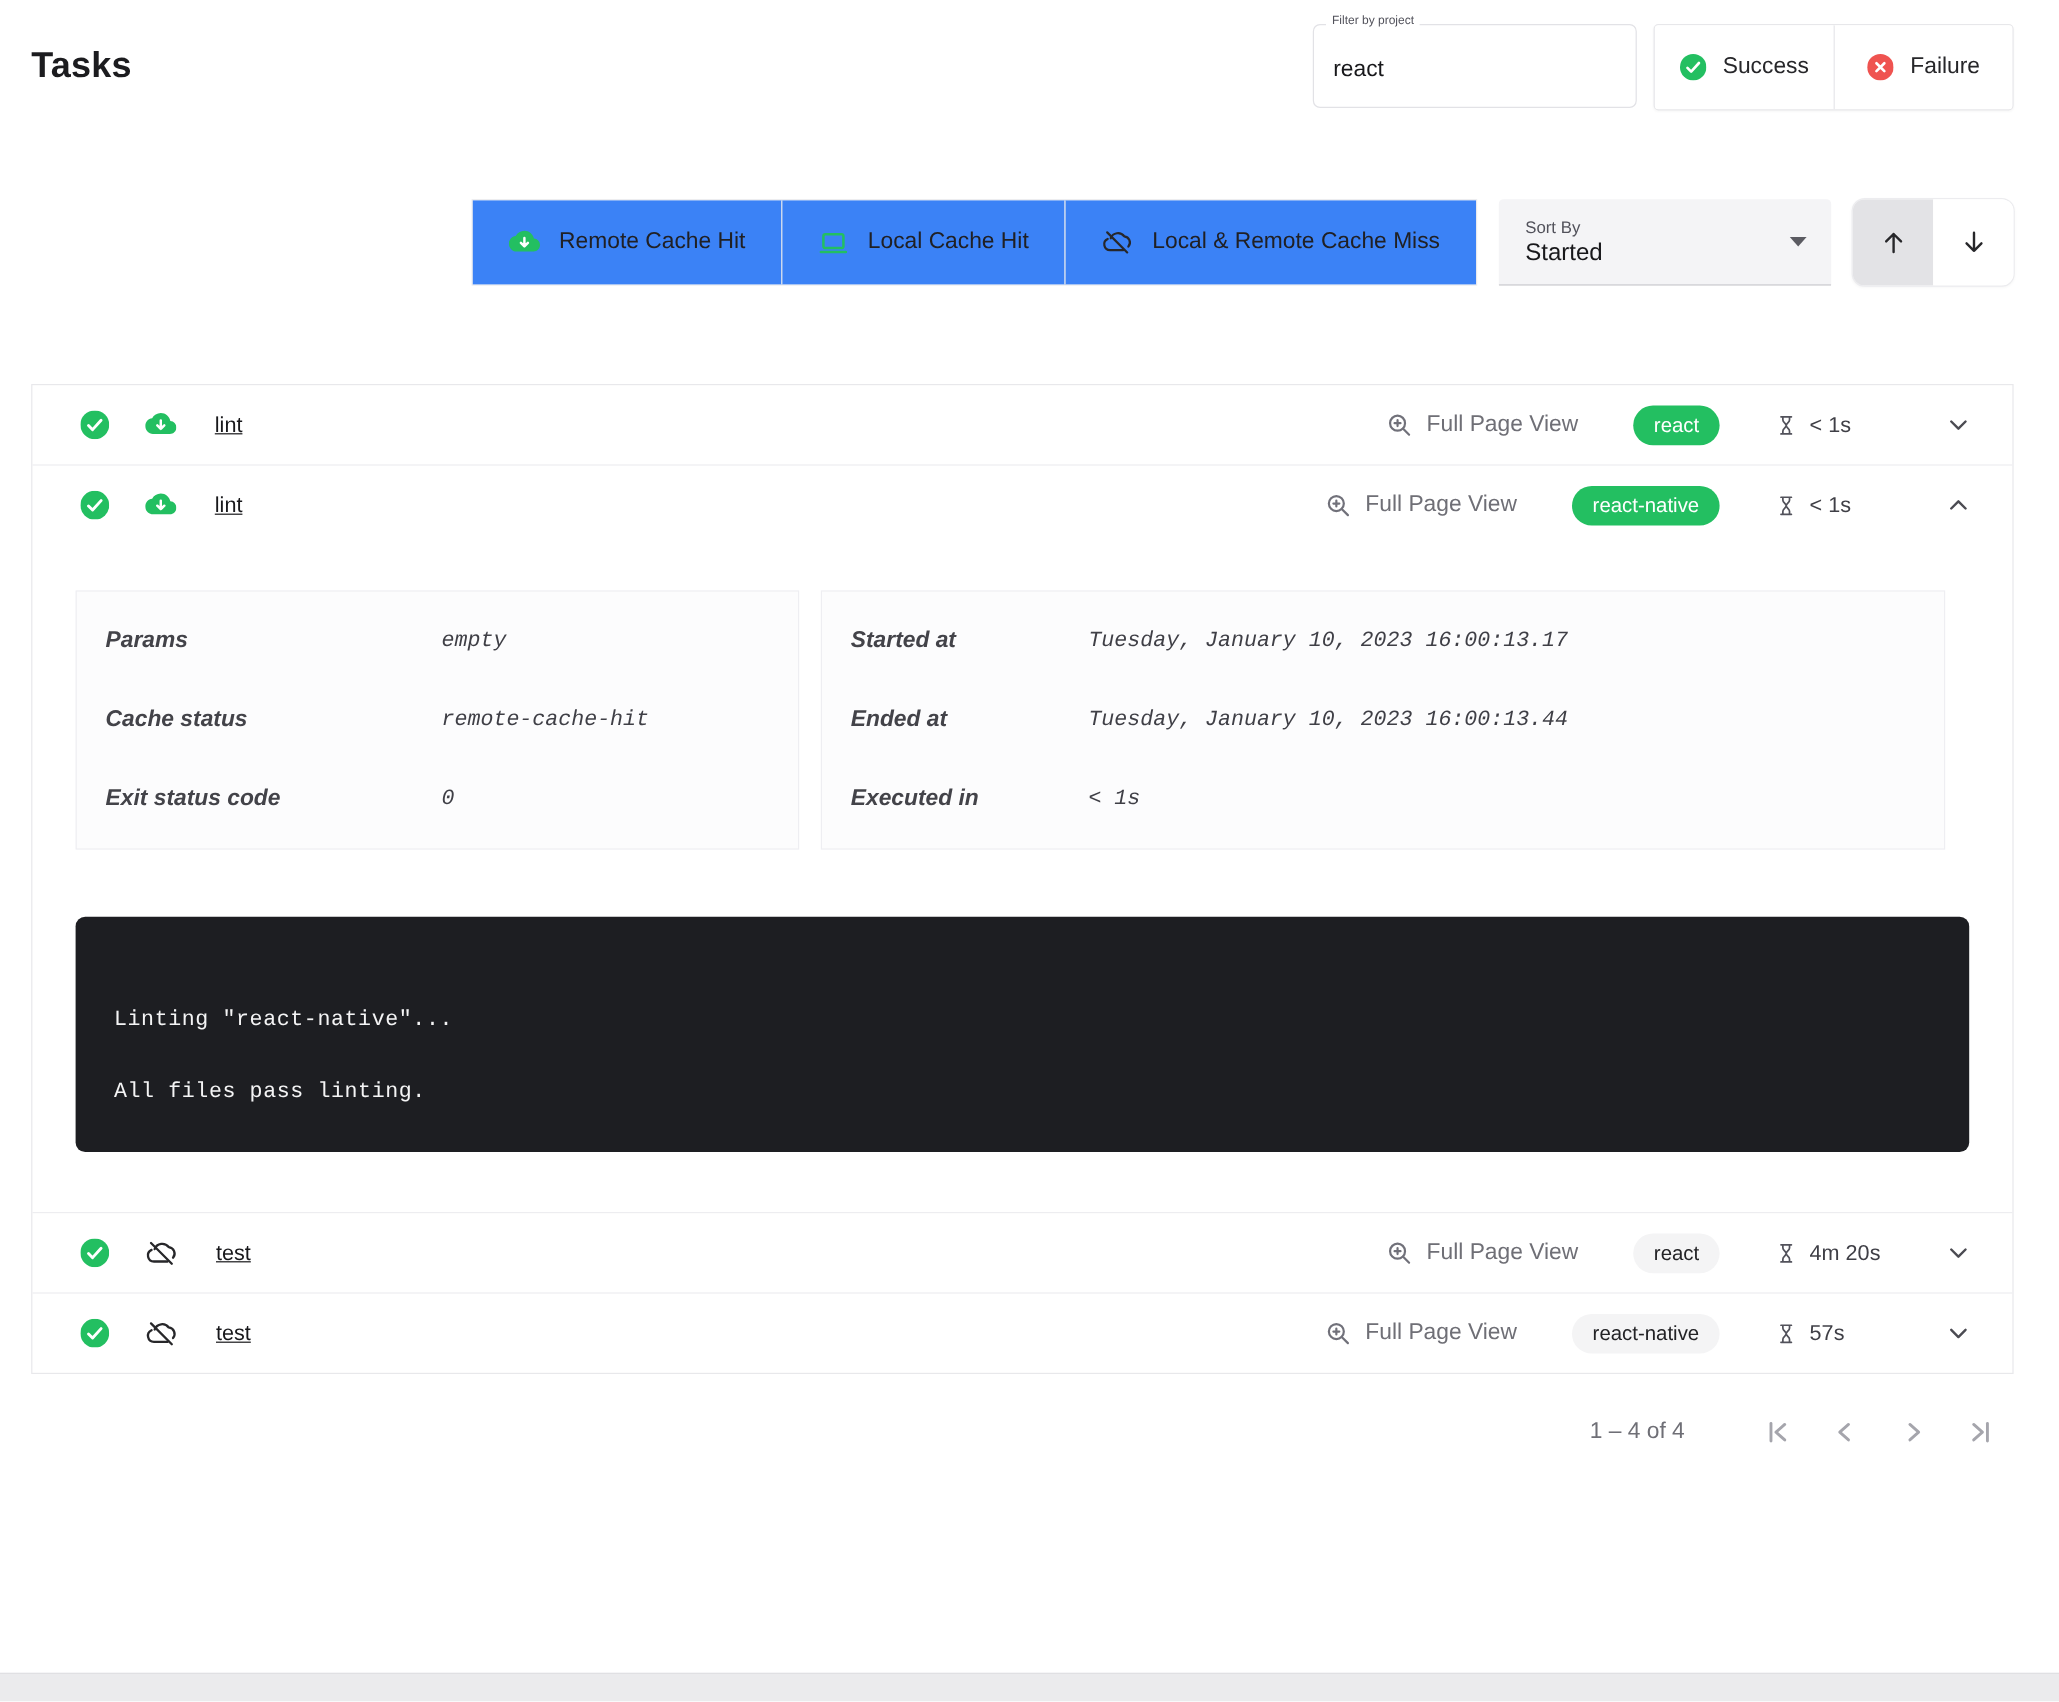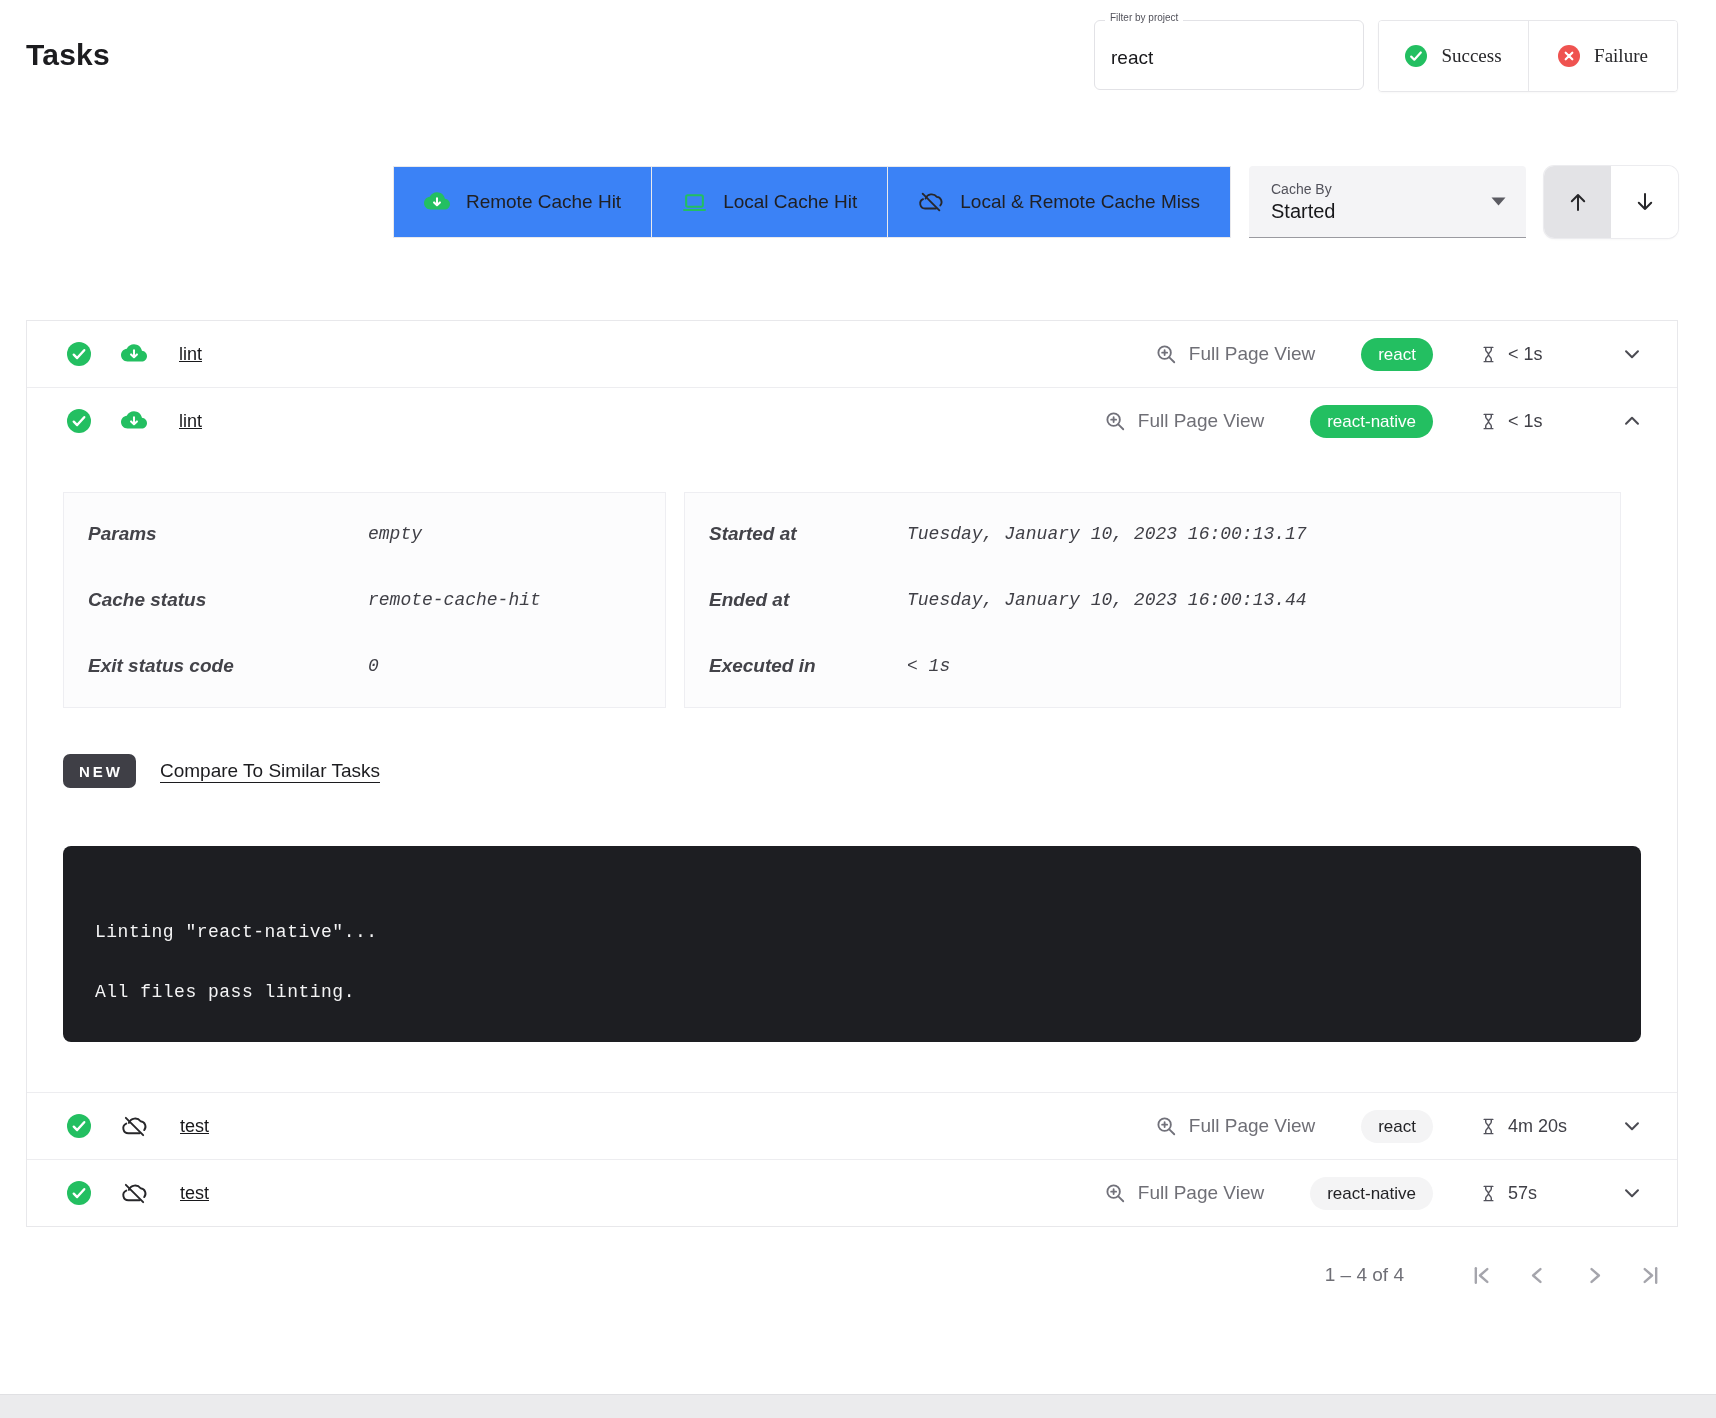--- a/index.html
+++ b/index.html
@@ -30,21 +30,21 @@
   }
   .project-filter input {
     border: none; outline: none; background: transparent;
     width: calc(100% - 32px); margin: 26px 16px 0 16px;
     font-size: 19px; color: #18181b; font-family: inherit;
   }
 
   .status-group { display: flex; border: 1px solid #e7e7ea; border-radius: 4px; overflow: hidden; background: #fff; box-shadow: 0 1px 2px rgba(0,0,0,.03); }
   .status-btn {
     width: 149px; height: 70px; display: flex; align-items: center; justify-content: center; gap: 14px;
-    background: #fff; border: none; cursor: pointer; font-family: Liberation Serif, serif; font-size: 19px; color: #27272a;
+    background: #fff; border: none; cursor: pointer; font-family: Liberation Sans, sans-serif; font-size: 19px; color: #27272a;
   }
   .status-btn + .status-btn { border-left: 1px solid #e7e7ea; }
 
   
   .toolbar {
     margin: 76px 38px 0 0; height: 72px;
     display: flex; justify-content: flex-end; align-items: stretch; gap: 18px;
   }
   .cache-group { display: flex; border: 1px solid #e9e9ec; background: #fff; }
   .cache-btn {
@@ -191,21 +191,21 @@
             <path d="M7 8.8a6 6 0 0 1 10.4-1.5 4.8 4.8 0 0 1 3.2 7.9M16.6 18H6.5a4.5 4.5 0 0 1-1.8-8.6"></path>
             <path d="M4.3 4.3l15.4 15.4"></path>
           </svg>
       </span>
       <span>Local &amp; Remote Cache Miss</span>
     </button>
   </div>
 
   <div class="sort-select">
     <span class="sort-texts">
-      <span class="sort-label">Cache By</span>
+      <span class="sort-label">Sort By</span>
       <span class="sort-value">Started</span>
     </span>
     <span class="icon">
       <svg width="15" height="9" viewBox="0 0 15 9">
           <path d="M0.5 0.5h14l-7 8z" fill="#5b5b62"></path>
         </svg>
     </span>
   </div>
 
   <div class="dir-group">
@@ -342,24 +342,20 @@
             <span class="d-label">Ended at</span>
             <span class="d-value mono">Tuesday, January 10, 2023 16:00:13.44</span>
           </div>
           <div class="detail-row">
             <span class="d-label">Executed in</span>
             <span class="d-value mono">&lt; 1s</span>
           </div>
         </div>
       </div>
 
-      <div class="compare-row">
-        <span class="new-badge">NEW</span>
-        <a class="compare-link">Compare To Similar Tasks</a>
-      </div>
 
       <div class="terminal">
         <div class="t-line mono">Linting "react-native"...</div>
         <div class="t-line mono">All files pass linting.</div>
       </div>
     </div>
   </div>
 
   <div class="task-row">
     <div class="task-row-header">

